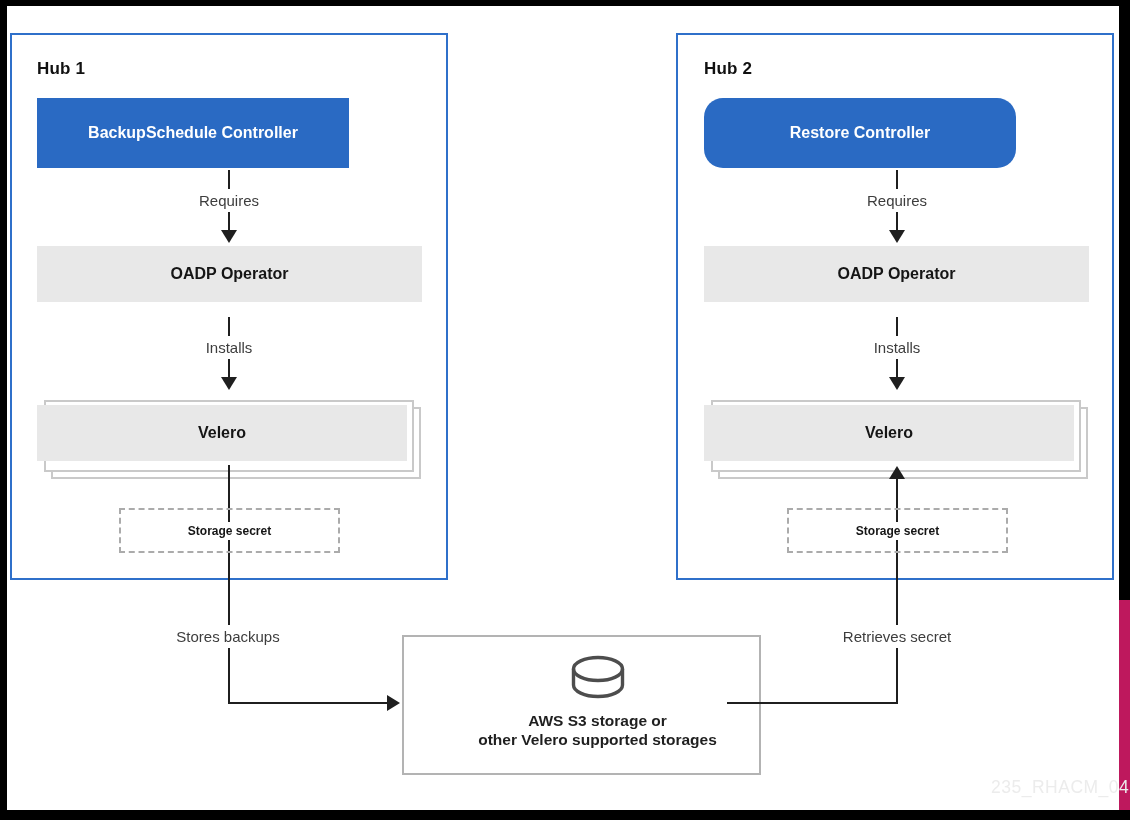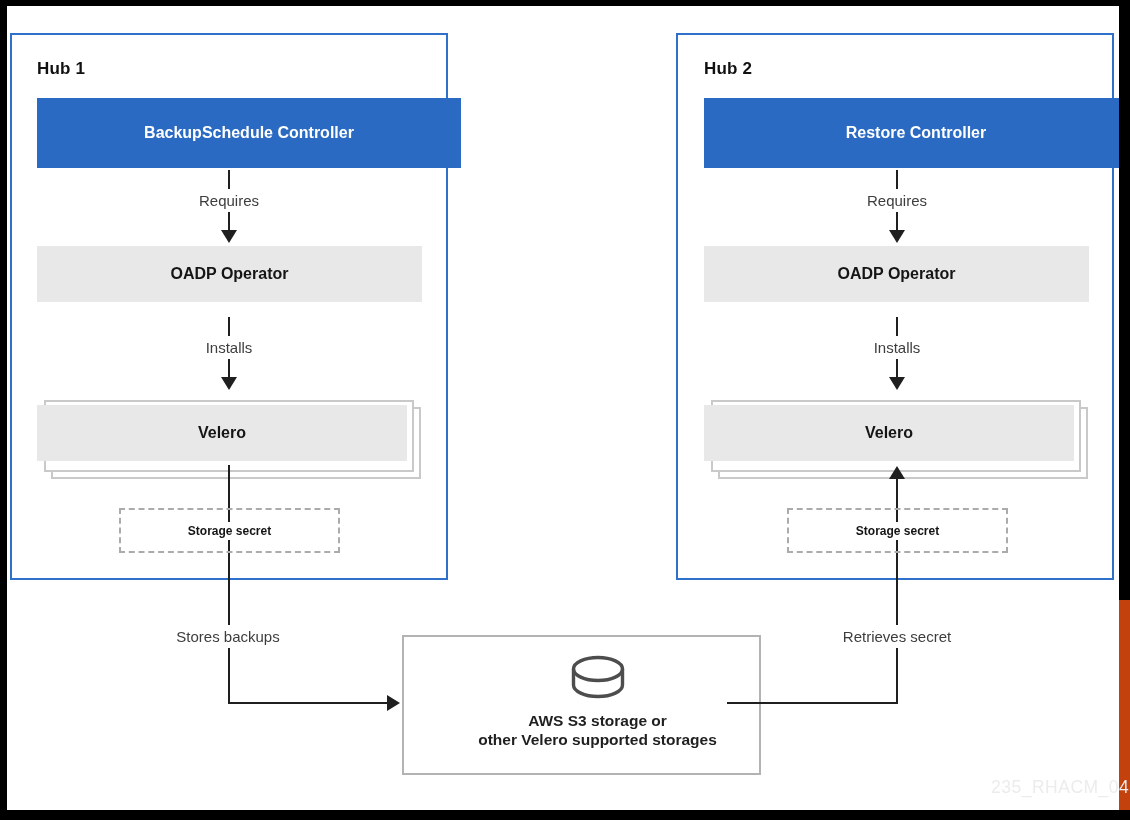--- a/index.html
+++ b/index.html
@@ -1,17 +1,17 @@
 <!DOCTYPE html>
 <html><head>
 <meta charset="utf-8">
 <style>
   html,body{margin:0;padding:0;background:#000;}
   #stage{
-    position:relative;width:1130px;height:820px;background:#c2410c;
+    position:relative;width:1130px;height:820px;background:#be185d;
     font-family:"Liberation Sans", sans-serif;overflow:hidden;
   }
   #canvas{position:absolute;left:7px;top:6px;width:1112px;height:804px;background:#ffffff;z-index:0;}
   
   .frame{position:absolute;background:#000;z-index:9;}
   #frame-top{left:0;top:0;width:1130px;height:6px;}
   #frame-left{left:0;top:0;width:7px;height:820px;}
   #frame-right{right:0;top:0;width:11px;height:600px;}
   #frame-bottom{left:0;top:810px;width:1130px;height:10px;}
 
@@ -25,23 +25,23 @@
     position:absolute;font-size:17px;font-weight:700;color:#111111;z-index:4;
     letter-spacing:.2px;
   }
   #hub1-title{left:37px;top:59px;}
   #hub2-title{left:704px;top:59px;}
 
   .node{
     position:absolute;display:flex;align-items:center;justify-content:center;
     z-index:2;font-size:16px;font-weight:600;
   }
-  .controller{width:424px;height:70px;background:#2a6ac3;color:#ffffff;top:98px;}
+  .controller{width:312px;height:70px;background:#2a6ac3;color:#ffffff;top:98px;}
   #hub1-controller{left:37px;}
-  #hub2-controller{left:704px;}
+  #hub2-controller{left:704px;border-radius:19px;}
   .operator{width:385px;height:56px;background:#e8e8e8;color:#151515;top:246px;}
   #hub1-operator{left:37px;}
   #hub2-operator{left:704px;}
 
   .velero-main{width:370px;height:56px;background:#e8e8e8;color:#151515;top:405px;}
   #hub1-velero{left:37px;}
   #hub2-velero{left:704px;}
   .velero-layer{
     position:absolute;width:366px;height:68px;background:#ffffff;
     border:2px solid #c9c9c9;z-index:2;

